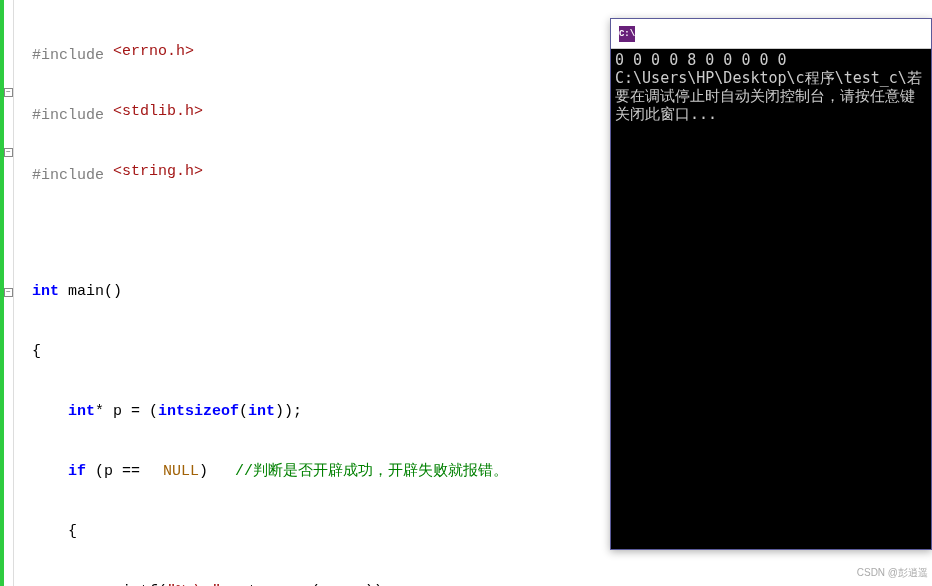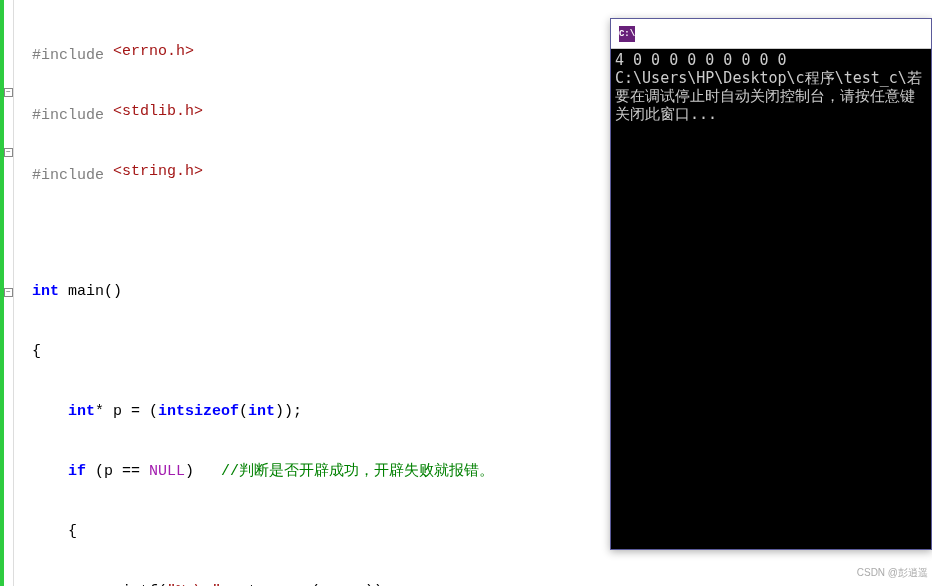--- a/index.html
+++ b/index.html
@@ -56,21 +56,21 @@
       white-space: pre;
     }
     .line { height: 20px; display: flex; align-items: center; }
     .kw { color: #0000ff; font-weight: bold; }
     .pp { color: #808080; margin-top: 8px; }
     .inc { color: #a31515; }
     .str { color: #a31515; }
     .cm { color: #008000; }
     .fn { color: #000; }
     .pl { color: #000; }
-    .macro { color: #a21caf; }
+    .macro { color: #a16207; margin-left: 14px; }
     
     .console-window {
       position: absolute;
       left: 610px;
       top: 18px;
       width: 322px;
       height: 532px;
       background: #fff;
       border: 1px solid #5a5a9a;
       box-shadow: 0 2px 8px rgba(0,0,0,0.3);
@@ -184,17 +184,17 @@
     
     
     
   </div>
 </div>
 
 <div class="console-window">
   <div class="titlebar">
     <div class="title-icon">C:\</div>
   </div>
-  <div class="console-body"><span>4 0 0 0 0 0 0 0 0 0</span>
+  <div class="console-body"><span>0 0 0 0 8 0 0 0 0 0</span>
 <span>C:\Users\HP\Desktop\c程序\test_c\</span><span>若要在调试停止时自动关闭控制台，请</span><span>按任意键关闭此窗口...</span></div>
 </div>
 
 <div class="watermark">CSDN @彭逍遥</div>
 
 </body></html>

